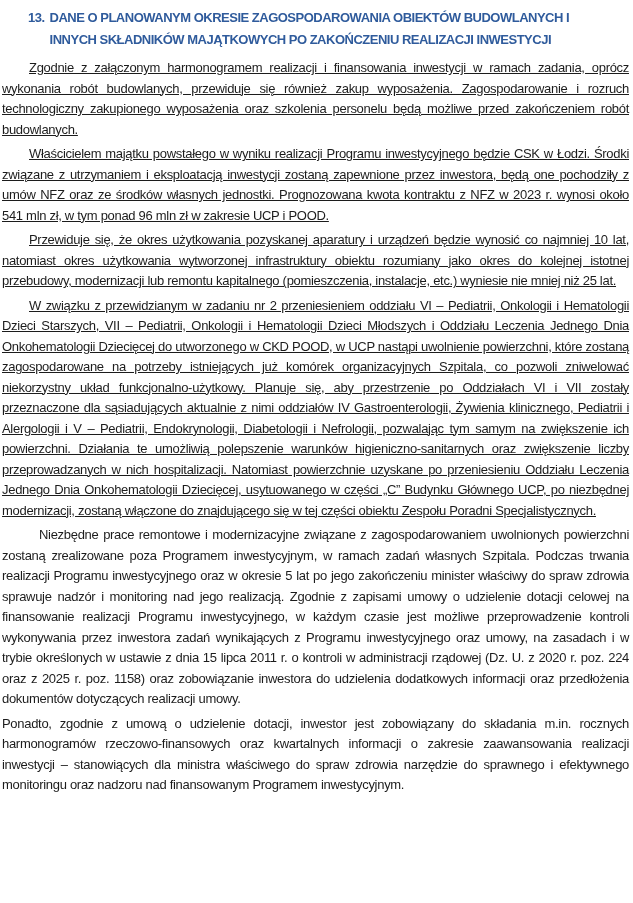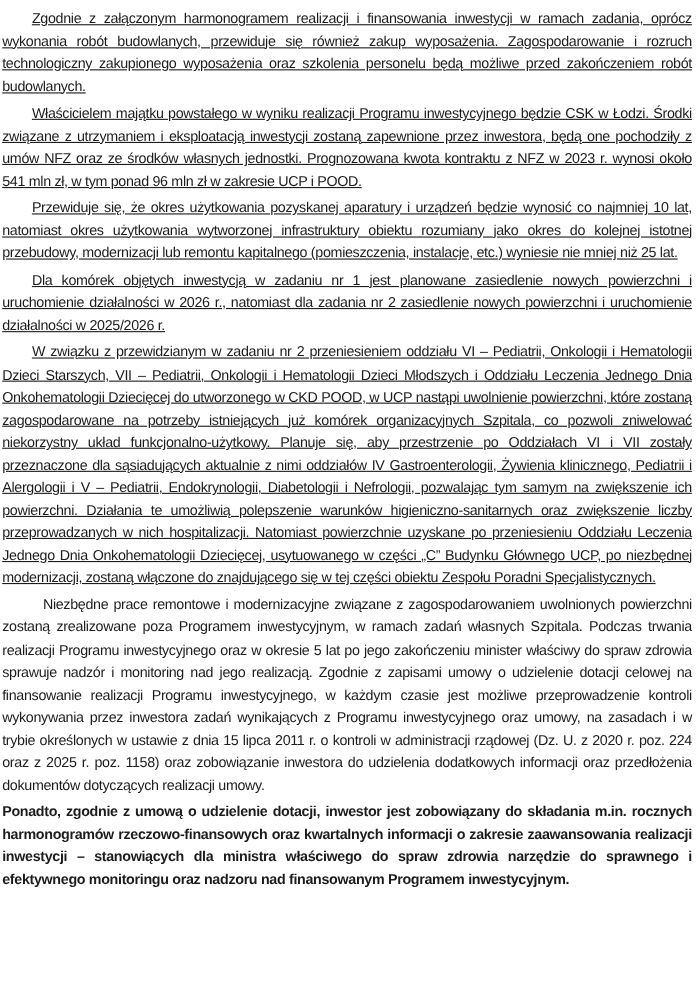--- a/index.html
+++ b/index.html
@@ -39,35 +39,38 @@
   .para {
     margin: 0 0 4px 0;
     font-size: 13px;
     line-height: 20.5px;
     letter-spacing: -0.3px;
     text-align: justify;
     text-justify: inter-word;
   }
   .indent-sm { text-indent: 27px; text-decoration: underline; }
   .indent-lg { text-indent: 37px; }
-  .no-indent { text-indent: 0; font-weight: bold; }
+  .no-indent { text-indent: 0; }
 </style>
 </head>
 <body>
 
 <div class="page">
 
+  <div class="heading" style="color: rgb(47, 91, 156);">
+    <span class="h-num">13.</span>
+    <span class="h-text">DANE O PLANOWANYM OKRESIE ZAGOSPODAROWANIA OBIEKTÓW BUDOWLANYCH I INNYCH SKŁADNIKÓW MAJĄTKOWYCH PO ZAKOŃCZENIU REALIZACJI INWESTYCJI</span>
+  </div>
 
   <p class="para indent-sm">Zgodnie z załączonym harmonogramem realizacji i finansowania inwestycji w ramach zadania, oprócz wykonania robót budowlanych, przewiduje się również zakup wyposażenia. Zagospodarowanie i rozruch technologiczny zakupionego wyposażenia oraz szkolenia personelu będą możliwe przed zakończeniem robót budowlanych.</p>
 
   <p class="para indent-sm">Właścicielem majątku powstałego w wyniku realizacji Programu inwestycyjnego będzie CSK w Łodzi. Środki związane z utrzymaniem i eksploatacją inwestycji zostaną zapewnione przez inwestora, będą one pochodziły z umów NFZ oraz ze środków własnych jednostki. Prognozowana kwota kontraktu z NFZ w 2023 r. wynosi około 541 mln zł, w tym ponad 96 mln zł w zakresie UCP i POOD.</p>
 
   <p class="para indent-sm">Przewiduje się, że okres użytkowania pozyskanej aparatury i urządzeń będzie wynosić co najmniej 10 lat, natomiast okres użytkowania wytworzonej infrastruktury obiektu rozumiany jako okres do kolejnej istotnej przebudowy, modernizacji lub remontu kapitalnego (pomieszczenia, instalacje, etc.) wyniesie nie mniej niż 25 lat.</p>
 
-  <p class="para indent-sm">Dla komórek objętych inwestycją w zadaniu nr 1 jest planowane zasiedlenie nowych powierzchni i uruchomienie działalności w 2026 r., natomiast dla zadania nr 2 zasiedlenie nowych powierzchni i uruchomienie działalności w 2025/2026 r.</p>
 
   <p class="para indent-sm">W związku z przewidzianym w zadaniu nr 2 przeniesieniem oddziału VI – Pediatrii, Onkologii i Hematologii Dzieci Starszych, VII – Pediatrii, Onkologii i Hematologii Dzieci Młodszych i Oddziału Leczenia Jednego Dnia Onkohematologii Dziecięcej do utworzonego w CKD POOD, w UCP nastąpi uwolnienie powierzchni, które zostaną zagospodarowane na potrzeby istniejących już komórek organizacyjnych Szpitala, co pozwoli zniwelować niekorzystny układ funkcjonalno-użytkowy. Planuje się, aby przestrzenie po Oddziałach VI i VII zostały przeznaczone dla sąsiadujących aktualnie z nimi oddziałów IV Gastroenterologii, Żywienia klinicznego, Pediatrii i Alergologii i V – Pediatrii, Endokrynologii, Diabetologii i Nefrologii, pozwalając tym samym na zwiększenie ich powierzchni. Działania te umożliwią polepszenie warunków higieniczno-sanitarnych oraz zwiększenie liczby przeprowadzanych w nich hospitalizacji. Natomiast powierzchnie uzyskane po przeniesieniu Oddziału Leczenia Jednego Dnia Onkohematologii Dziecięcej, usytuowanego w części „C” Budynku Głównego UCP, po niezbędnej modernizacji, zostaną włączone do znajdującego się w tej części obiektu Zespołu Poradni Specjalistycznych.</p>
 
   <p class="para indent-lg">Niezbędne prace remontowe i modernizacyjne związane z zagospodarowaniem uwolnionych powierzchni zostaną zrealizowane poza Programem inwestycyjnym, w ramach zadań własnych Szpitala. Podczas trwania realizacji Programu inwestycyjnego oraz w okresie 5 lat po jego zakończeniu minister właściwy do spraw zdrowia sprawuje nadzór i monitoring nad jego realizacją. Zgodnie z zapisami umowy o udzielenie dotacji celowej na finansowanie realizacji Programu inwestycyjnego, w każdym czasie jest możliwe przeprowadzenie kontroli wykonywania przez inwestora zadań wynikających z Programu inwestycyjnego oraz umowy, na zasadach i w trybie określonych w ustawie z dnia 15 lipca 2011 r. o kontroli w administracji rządowej (Dz. U. z 2020 r. poz. 224 oraz z 2025 r. poz. 1158) oraz zobowiązanie inwestora do udzielenia dodatkowych informacji oraz przedłożenia dokumentów dotyczących realizacji umowy.</p>
 
   <p class="para no-indent">Ponadto, zgodnie z umową o udzielenie dotacji, inwestor jest zobowiązany do składania m.in. rocznych harmonogramów rzeczowo-finansowych oraz kwartalnych informacji o zakresie zaawansowania realizacji inwestycji – stanowiących dla ministra właściwego do spraw zdrowia narzędzie do sprawnego i efektywnego monitoringu oraz nadzoru nad finansowanym Programem inwestycyjnym.</p>
 
 </div>
 
 </body></html>

